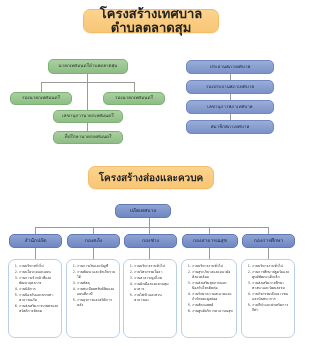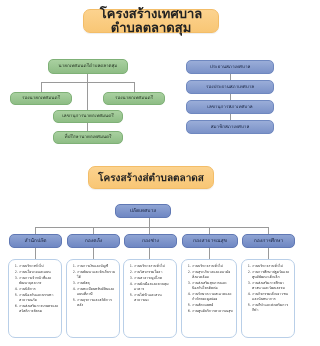--- a/index.html
+++ b/index.html
@@ -117,21 +117,21 @@
   <div class="ln lv" style="left:230px;top:74px;height:6px;"></div>
 
   <div class="node blue" style="left:186px;top:80px;width:88px;height:14px;">รองประธานสภาเทศบาล</div>
   <div class="ln lv" style="left:230px;top:94px;height:6px;"></div>
 
   <div class="node blue" style="left:186px;top:100px;width:88px;height:14px;">เลขานุการสภาเทศบาล</div>
   <div class="ln lv" style="left:230px;top:114px;height:6px;"></div>
 
   <div class="node blue" style="left:186px;top:120px;width:88px;height:14px;">สมาชิกสภาเทศบาล</div>
 
-  <div class="title-pill" id="title2">โครงสร้างส่ตำบลตลาดส</div>
+  <div class="title-pill" id="title2">โครงสร้างส่องและควบค</div>
 
   <div class="node blue-strong" style="left:115px;top:204px;width:56px;height:14px;">ปลัดเทศบาล</div>
 
   <div class="ln lv" style="left:149px;top:218px;height:9px;"></div>
 
   <div class="ln lh" style="left:35px;top:227px;width:233px;"></div>
 
   <div class="ln lv" style="left:35px;top:227px;height:7px;"></div>
   <div class="ln lv" style="left:93px;top:227px;height:7px;"></div>
   <div class="ln lv" style="left:149px;top:227px;height:7px;"></div>

